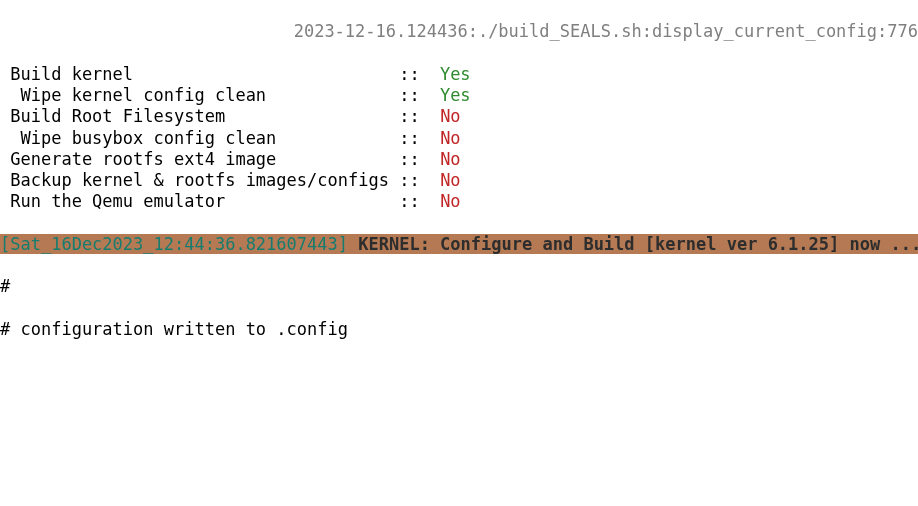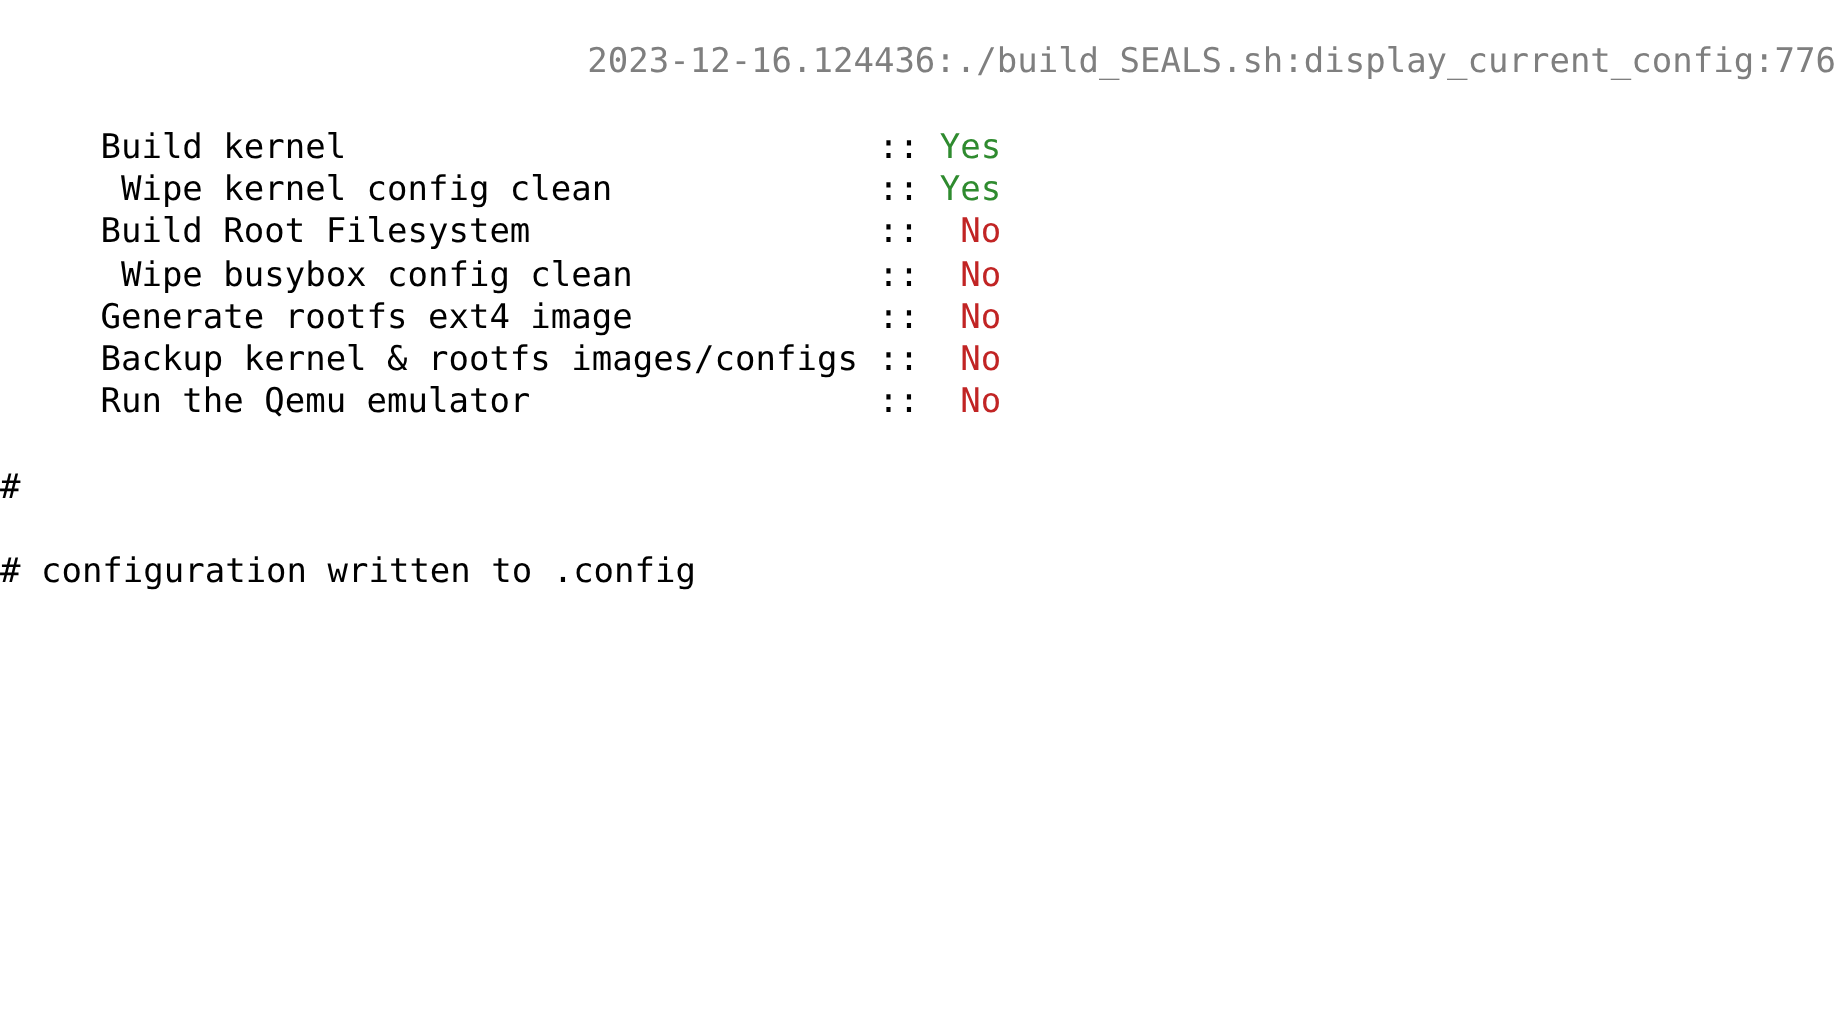--- a/index.html
+++ b/index.html
@@ -13,43 +13,44 @@
     width: 918px;
   }
   .terminal {
     white-space: pre;
     padding: 0;
   }
   .line {
     display: block;
   }
   .gray   { color: #7f7f7f; text-align: right; }
-  .green  { color: #2f8b2f; }
+  .green  { color: #2f8b2f; margin-left: 10px; }
   .red    { color: #c12424; text-align: right; }
   .black  { color: #000000; }
   
   .hl {
     background: #b57a54;
     color: #2d2d2d;
     font-weight: bold;
   }
   .hl-ts {
     background: #b57a54;
     color: #167c6f;
   }
-  .cfg-label { display:inline-block;padding-left:40px; }
+  .cfg-label { display:inline-block; }
   .cfg-sep   { }
   .cfg-val   { }
 </style>
 </head>
 <body>
 
 <div class="terminal">
 <span class="line gray">2023-12-16.124436:./build_SEALS.sh:display_current_config:776</span>
 <div id="config-list"><span class="line"><span class="cfg-label black"> Build kernel                          </span><span class="cfg-sep black">:: </span><span class="cfg-val green">Yes</span></span><span class="line"><span class="cfg-label black">  Wipe kernel config clean             </span><span class="cfg-sep black">:: </span><span class="cfg-val green">Yes</span></span><span class="line"><span class="cfg-label black"> Build Root Filesystem                 </span><span class="cfg-sep black">::  </span><span class="cfg-val red">No</span></span><span class="line"><span class="cfg-label black">  Wipe busybox config clean            </span><span class="cfg-sep black">::  </span><span class="cfg-val red">No</span></span><span class="line"><span class="cfg-label black"> Generate rootfs ext4 image            </span><span class="cfg-sep black">::  </span><span class="cfg-val red">No</span></span><span class="line"><span class="cfg-label black"> Backup kernel &amp; rootfs images/configs </span><span class="cfg-sep black">::  </span><span class="cfg-val red">No</span></span><span class="line"><span class="cfg-label black"> Run the Qemu emulator                 </span><span class="cfg-sep black">::  </span><span class="cfg-val red">No</span></span></div>
+<span class="line"><span class="hl-ts">[Sat_16Dec2023_12:44:36.821607443] </span><span class="hl">KERNEL: Configure and Build [kernel ver 6.1.25] now ...</span></span>
 <span class="line black">#</span>
 <span class="line black"># configuration written to .config</span>
 
 
 
 
 
 
 
 

